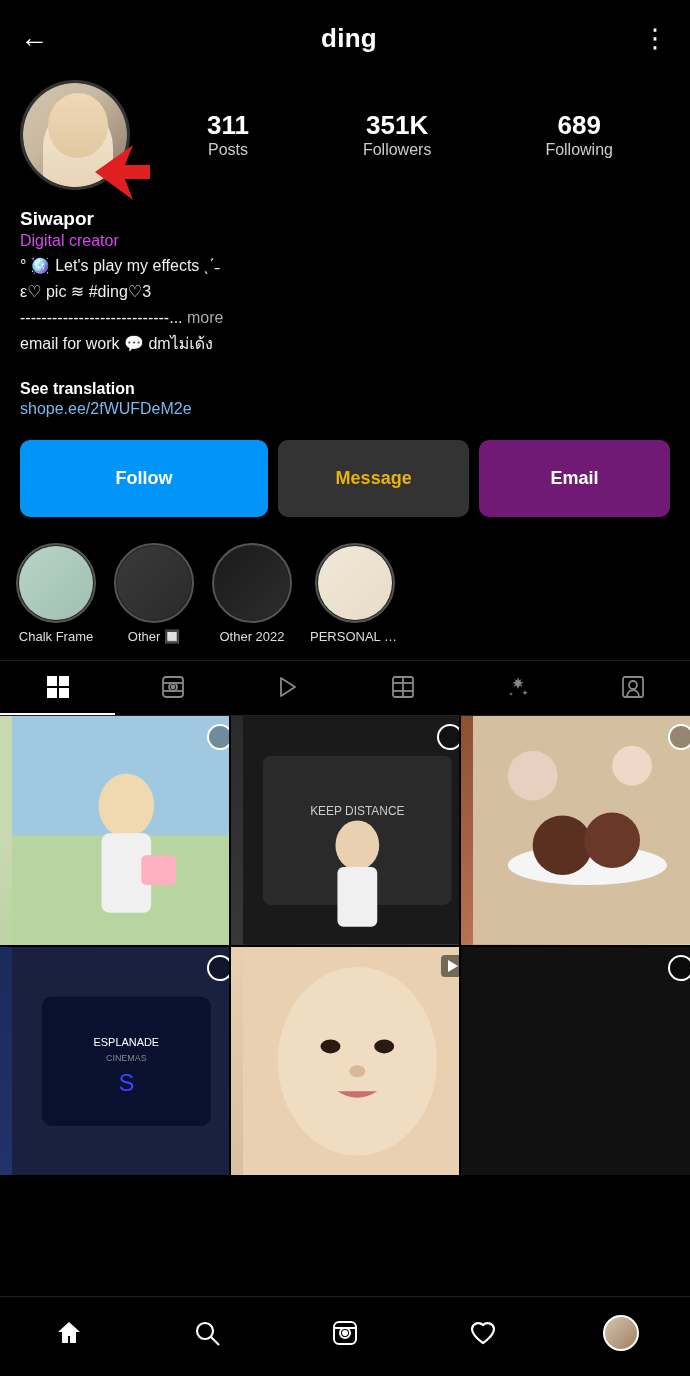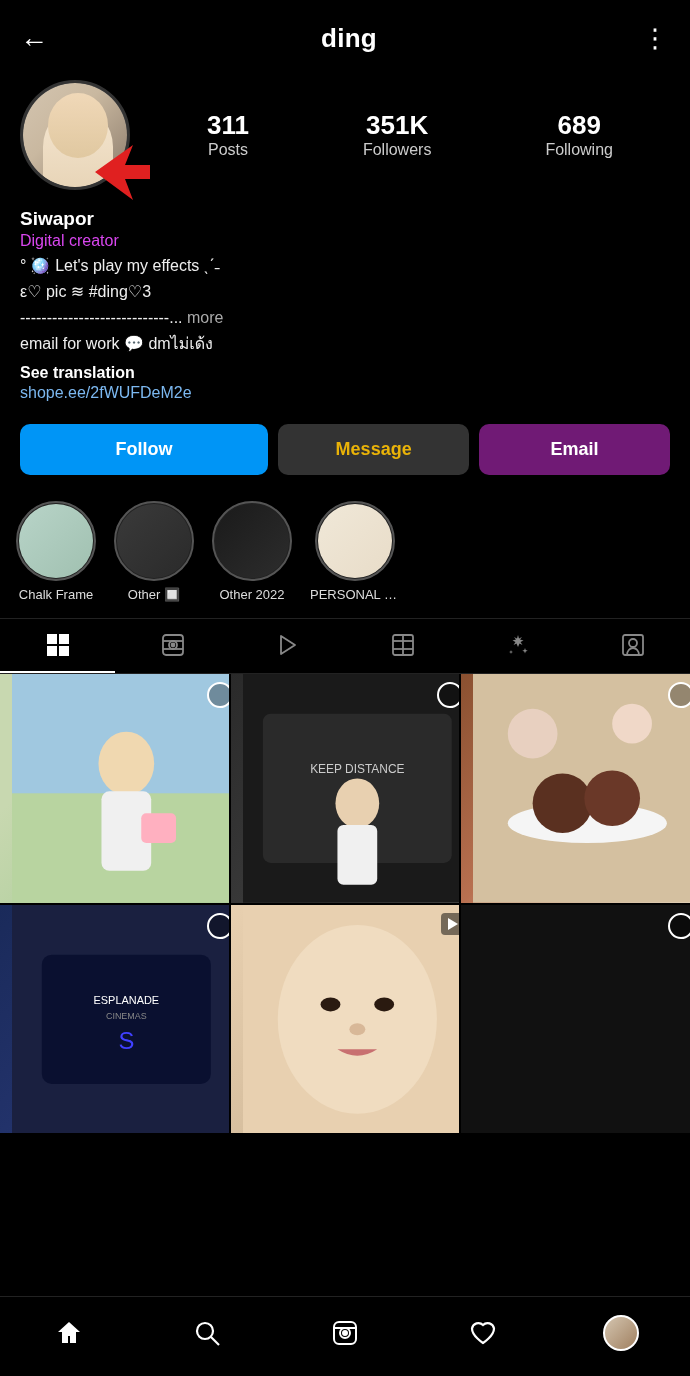--- a/index.html
+++ b/index.html
@@ -135,21 +135,21 @@
       line-height: 1.5;
       margin-bottom: 2px;
     }
     .bio-more {
       color: #aaa;
       font-size: 16px;
     }
     .see-translation {
       font-size: 16px;
       font-weight: 700;
-      margin-top: 8px;
+      margin-top: 24px;
       margin-bottom: 2px;
     }
     .bio-link {
       font-size: 16px;
       color: #7cb8f0;
     }
 
     
     .action-buttons {
       display: flex;
@@ -157,21 +157,21 @@
       padding: 12px 20px 16px;
     }
     .btn-follow {
       flex: 1.3;
       background: #0095f6;
       border: none;
       border-radius: 10px;
       color: #fff;
       font-size: 18px;
       font-weight: 700;
-      padding: 15px 0;
+      padding: 28px 0;
       cursor: pointer;
     }
     .btn-message {
       flex: 1;
       background: #333;
       border: none;
       border-radius: 10px;
       color: #eab308;
       font-size: 18px;
       font-weight: 700;

